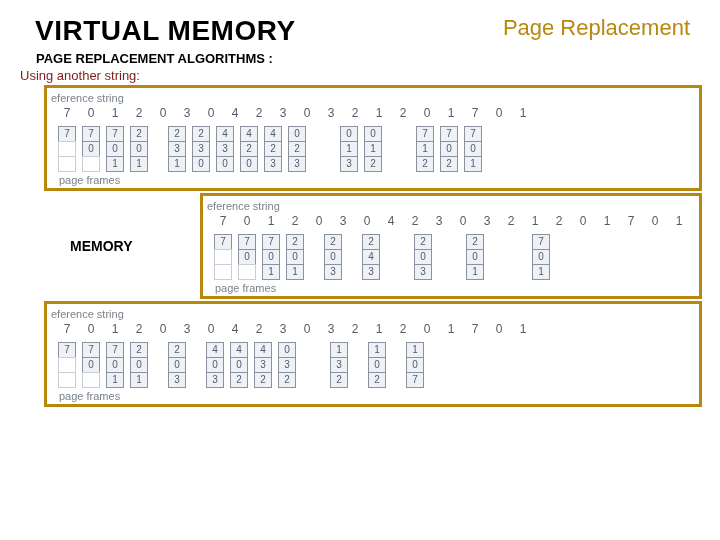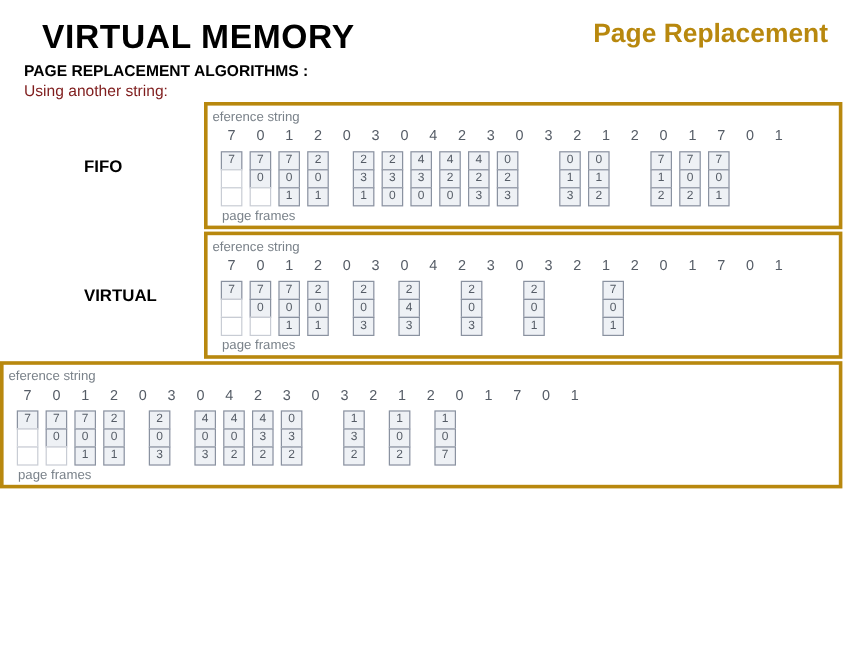--- a/index.html
+++ b/index.html
@@ -18,30 +18,31 @@
   }
   .title-left {
     font-size: 28px;
     font-weight: bold;
     color: #000;
     letter-spacing: 0.5px;
     text-align: right;
   }
   .title-right {
     font-size: 22px;
-    font-weight: bold;
+    font-weight: normal;
     color: #b8880e;
     margin-left: auto;
     margin-right: 10px;
   }
   .subtitle {
     padding: 4px 0 0 20px;
     font-size: 13px;
     font-weight: bold;
     color: #000;
+    margin-left: 16px;
   }
   .subline {
     padding: 2px 0 0 20px;
     font-size: 13px;
     color: #7f1d1d;
   }
   .content {
     position: relative;
     padding: 0 10px 0 0;
   }
@@ -55,20 +56,21 @@
     font-size: 14px;
     font-weight: bold;
     color: #000;
     padding-left: 70px;
     display: flex;
     align-items: center;
   }
   .panel-wrap {
     flex: 1;
     padding-right: 8px;
+    margin-left: 44px;
   }
   .panel {
     border: 3px solid #b8880e;
     background: #fff;
     padding: 4px 8px 2px 10px;
   }
   .ref-label {
     font-size: 11px;
     color: #7a828a;
     margin-bottom: 2px;
@@ -131,21 +133,20 @@
 
 <div class="header">
   <div class="title-left">VIRTUAL MEMORY</div>
   <div class="title-right">Page Replacement</div>
 </div>
 <div class="subtitle">PAGE REPLACEMENT ALGORITHMS :</div>
 <div class="subline">Using another string:</div>
 
 <div class="content" id="content">
     <div class="algo-row">
-      <div class="algo-label">FIFO</div>
       <div class="panel-wrap">
         <div class="panel">
           <div class="ref-label">eference string</div>
           <div class="ref-row">
             <div class="ref-cell">7</div>
             <div class="ref-cell">0</div>
             <div class="ref-cell">1</div>
             <div class="ref-cell">2</div>
             <div class="ref-cell">0</div>
             <div class="ref-cell">3</div>
@@ -244,21 +245,21 @@
               <div class="cell">7</div>
               <div class="cell">0</div>
               <div class="cell">1</div>
             </div>
           </div>
           <div class="frames-label">page frames</div>
         </div>
       </div>
     </div>
     <div class="algo-row">
-      <div class="algo-label">VIRTUAL</div>
+      <div class="algo-label">MEMORY</div>
       <div class="panel-wrap">
         <div class="panel">
           <div class="ref-label">eference string</div>
           <div class="ref-row">
             <div class="ref-cell">7</div>
             <div class="ref-cell">0</div>
             <div class="ref-cell">1</div>
             <div class="ref-cell">2</div>
             <div class="ref-cell">0</div>
             <div class="ref-cell">3</div>

